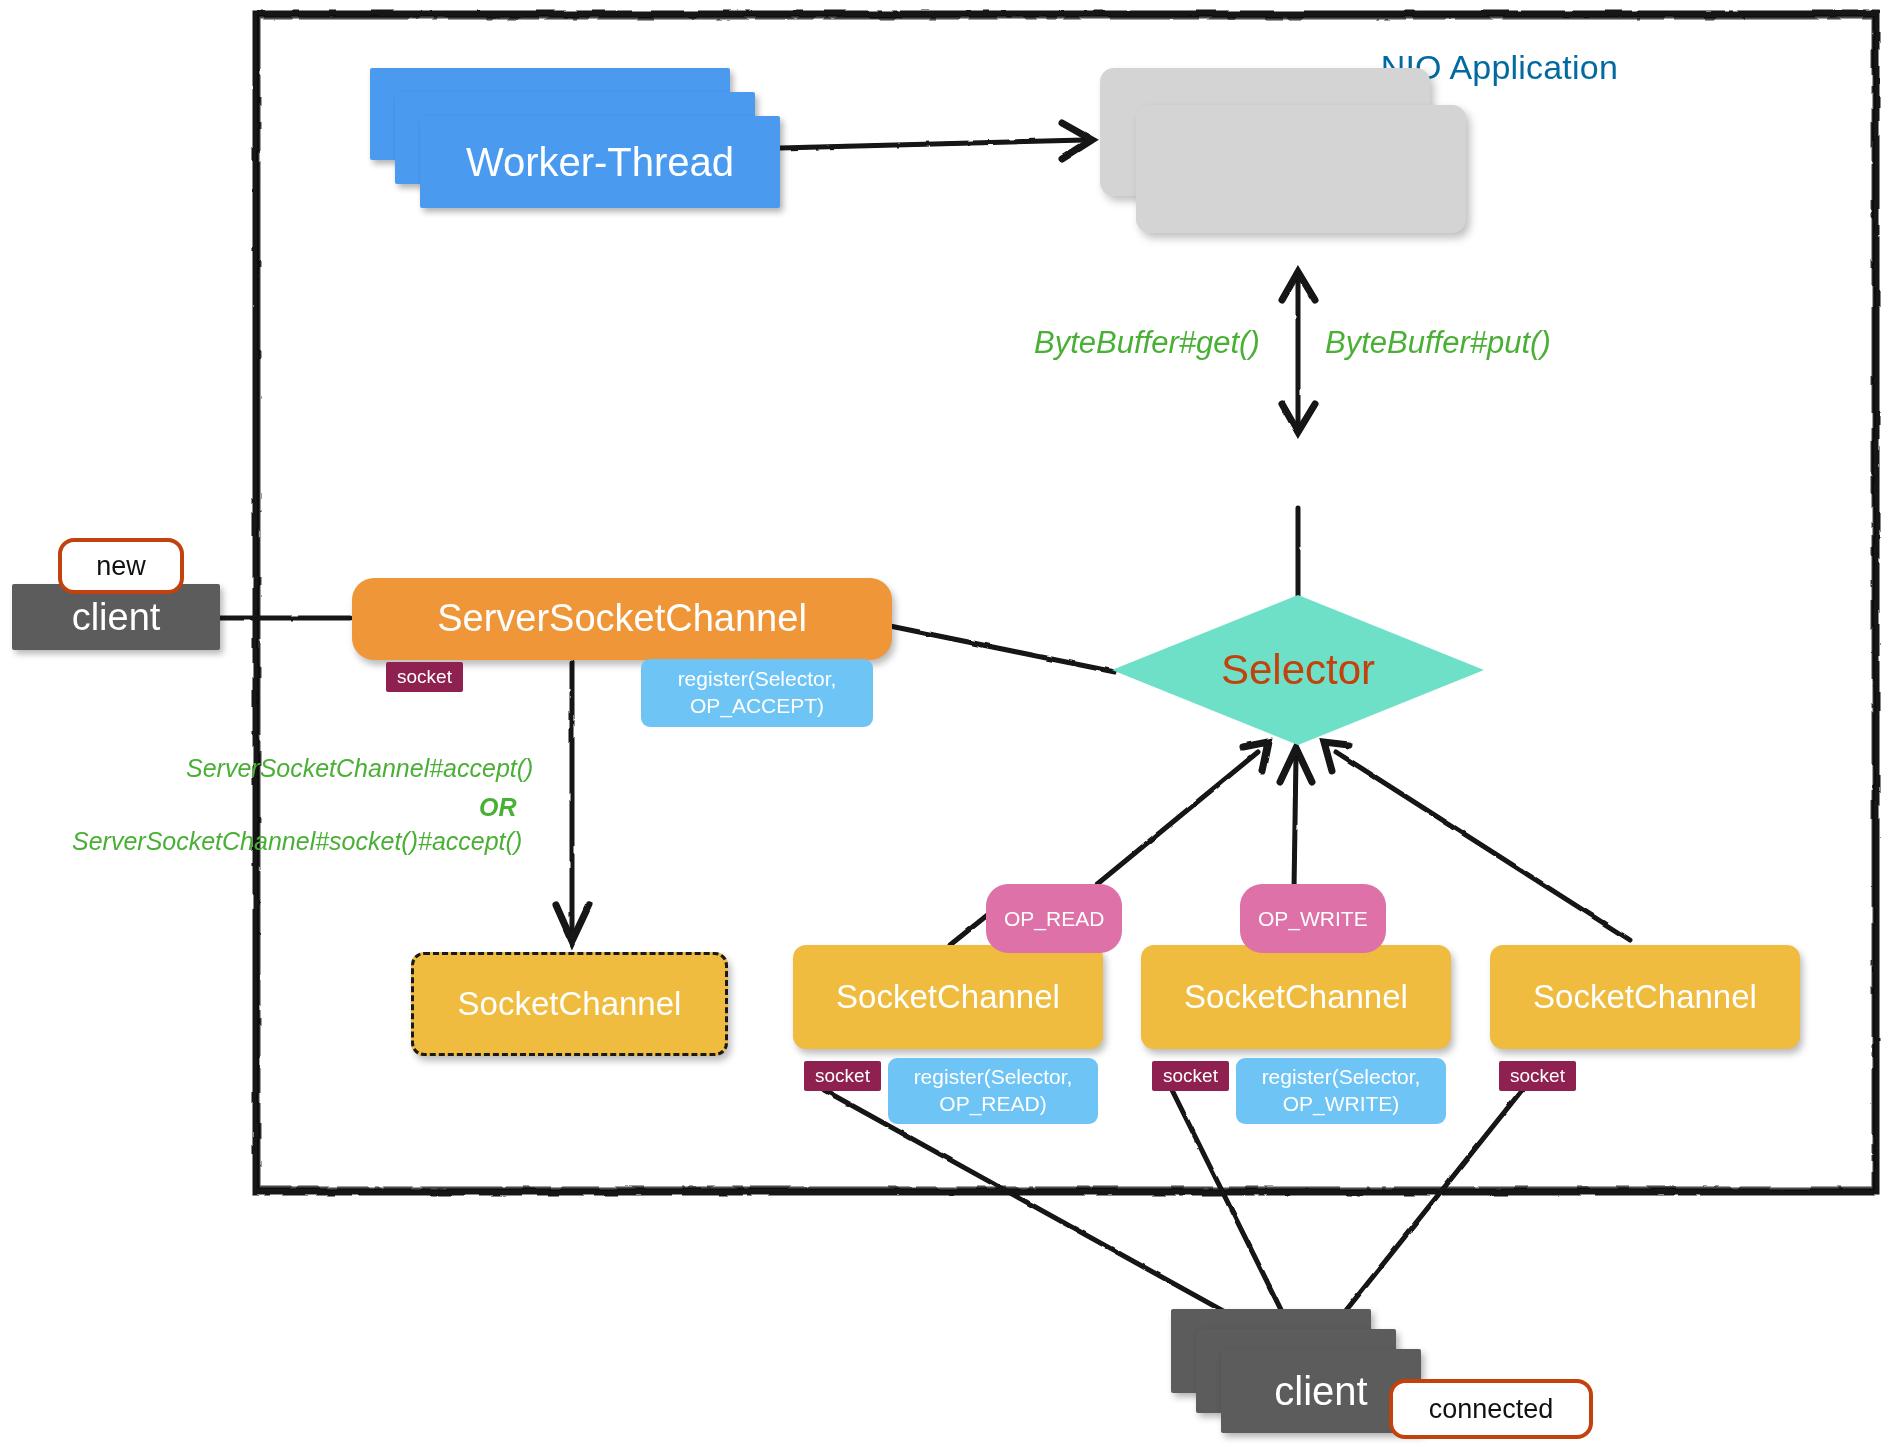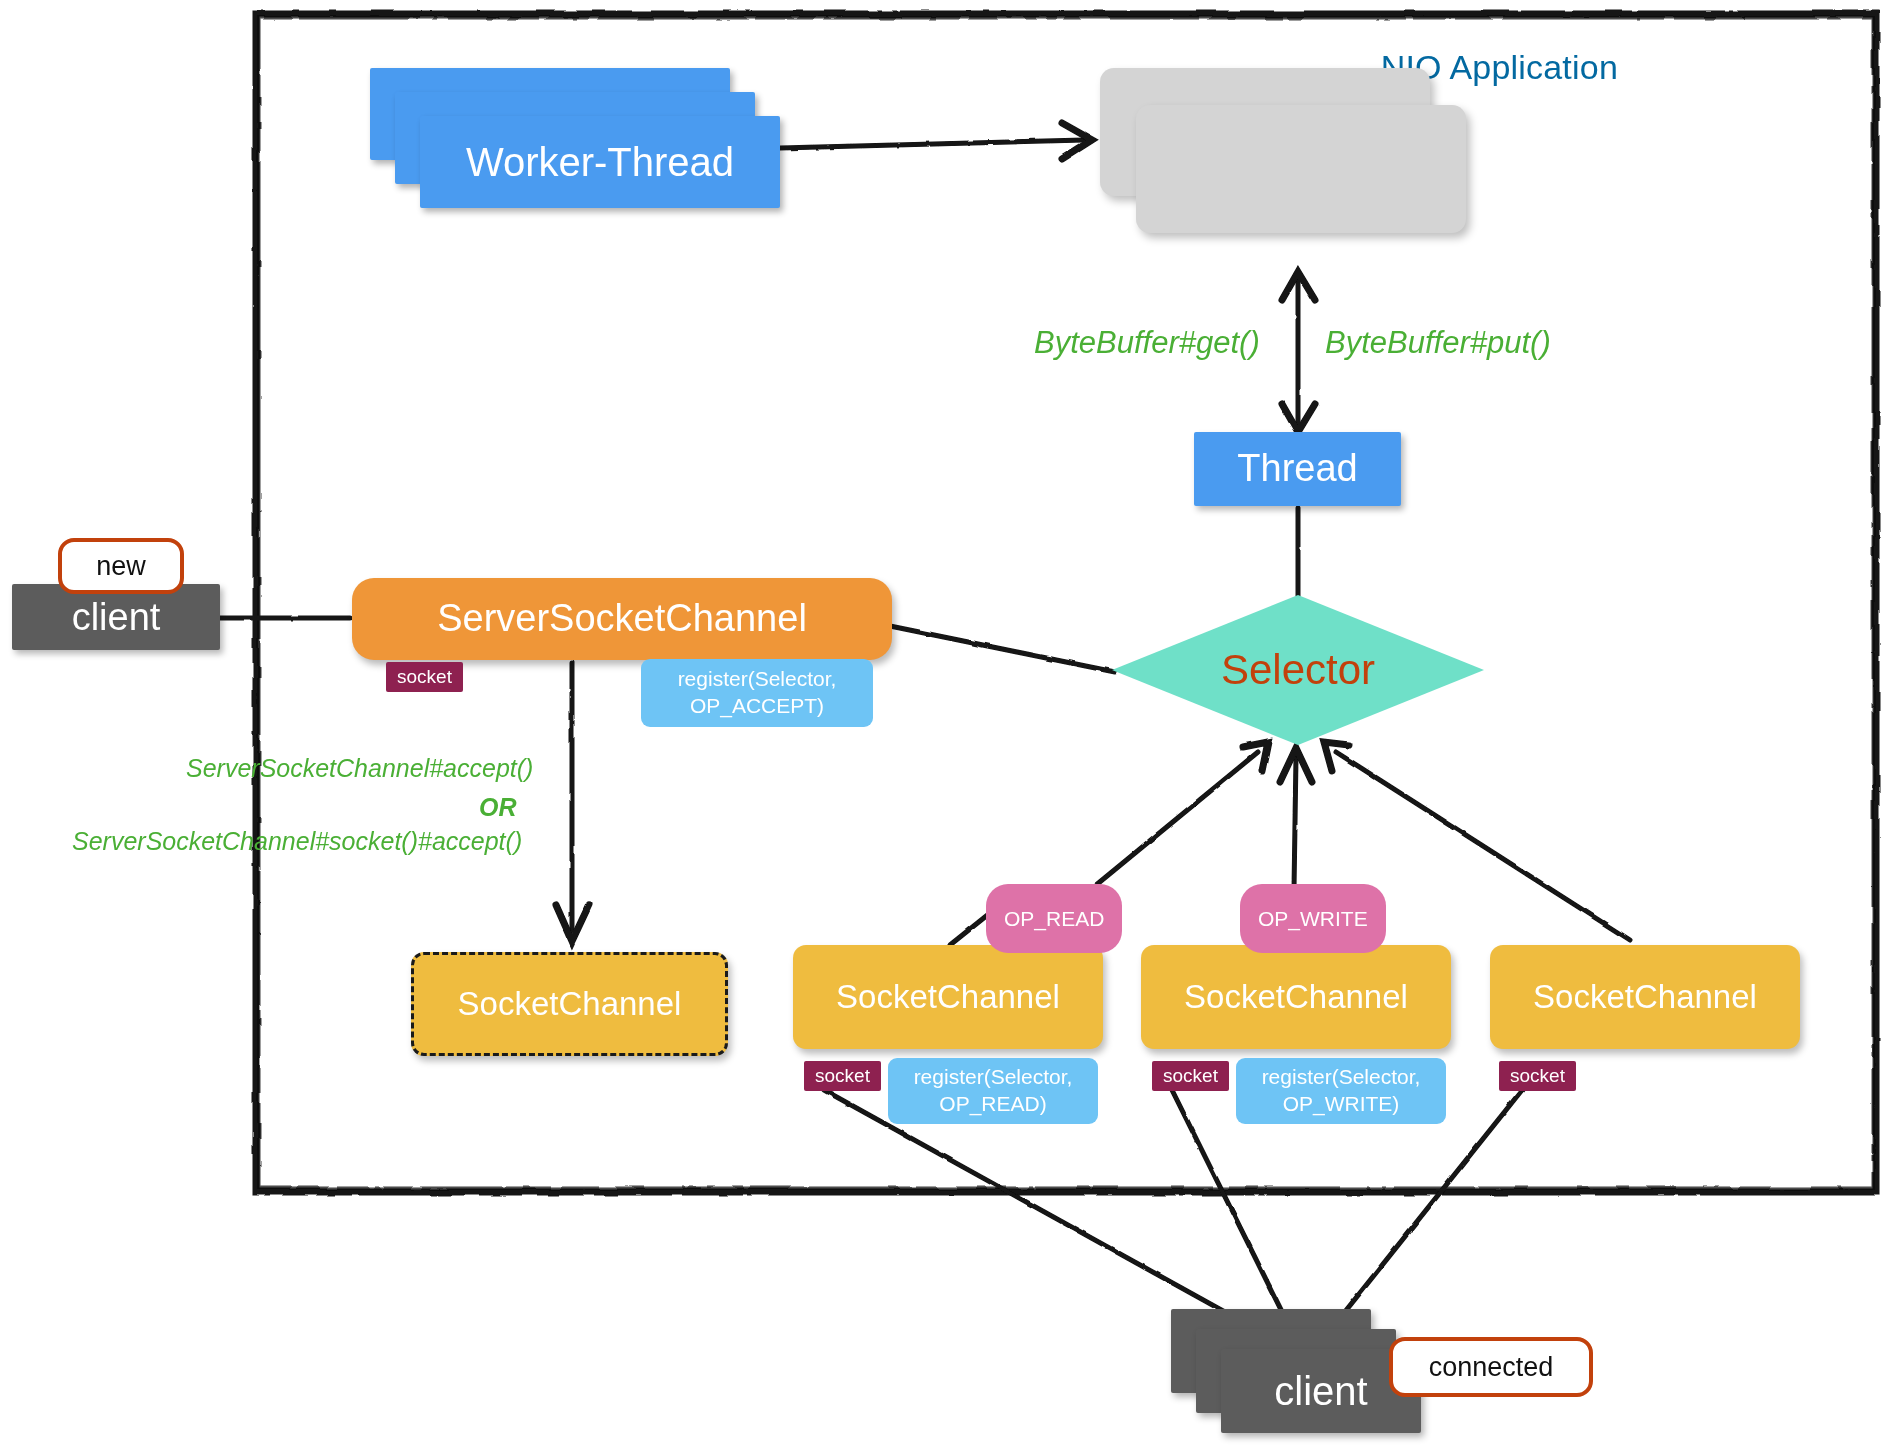--- a/index.html
+++ b/index.html
@@ -82,21 +82,21 @@
   .cb{width:200px;height:84px;box-shadow:3px 4px 7px rgba(0,0,0,.3);}
   .cb1{left:1171px;top:1309px;}
   .cb2{left:1196px;top:1329px;}
   .cb3{left:1221px;top:1349px;font-size:40px;}
 
   
   .badge{position:absolute;background:#fff;color:#111;border:4px solid #c2410c;
          border-radius:16px;display:flex;align-items:center;justify-content:center;
          line-height:1;}
   .badge-new{left:58px;top:538px;width:118px;height:48px;font-size:27px;}
-  .badge-connected{left:1389px;top:1337px;width:196px;height:52px;font-size:27px;}
+  .badge-connected{left:1389px;top:1379px;width:196px;height:52px;font-size:27px;}
 </style>
 </head>
 <body>
 
 <div id="stage">
 
   <svg id="wires" viewBox="0 0 1904 1448">
     <defs>
       <filter id="rough" x="-12%" y="-12%" width="124%" height="124%">
         <feTurbulence type="fractalNoise" baseFrequency="0.035" numOctaves="3" seed="7" result="n"></feTurbulence>
@@ -153,21 +153,20 @@
   <div class="node blue wt wt1"></div>
   <div class="node blue wt wt2"></div>
   <div class="node blue wt wt3">Worker-Thread</div>
 
   <div class="node bb bb1"></div>
   <div class="node bb bb2"></div>
 
   <div class="green g-get">ByteBuffer#get()</div>
   <div class="green g-put">ByteBuffer#put()</div>
 
-  <div class="node blue thread">Thread</div>
 
   <div class="selector-wrap">
     <div class="selector-shape"></div>
     <div class="selector-label">Selector</div>
   </div>
 
   <div class="node ssc">ServerSocketChannel</div>
   <div class="socket" style="left:386px;top:662px;">socket</div>
   <div class="reg" style="left:641px;top:659px;width:232px;height:68px;">
     <div>

